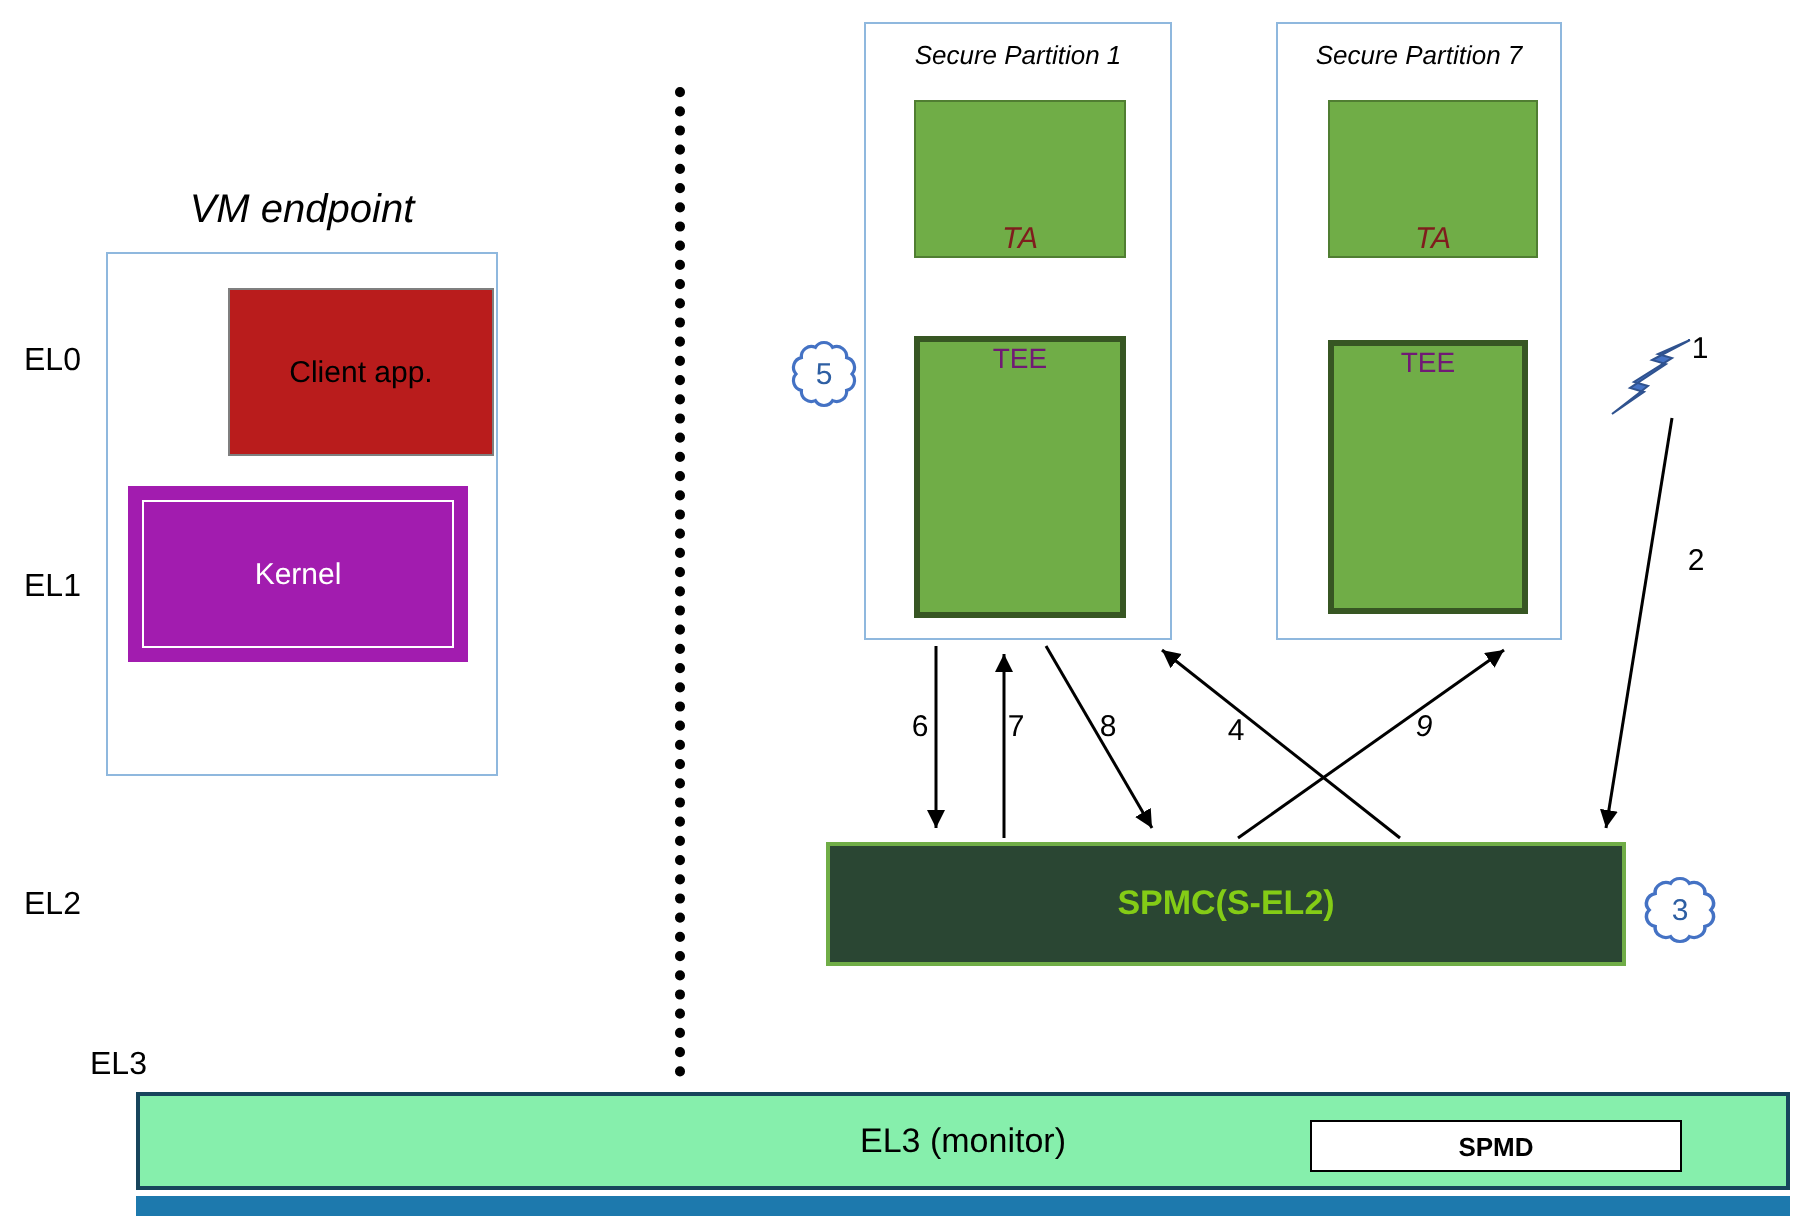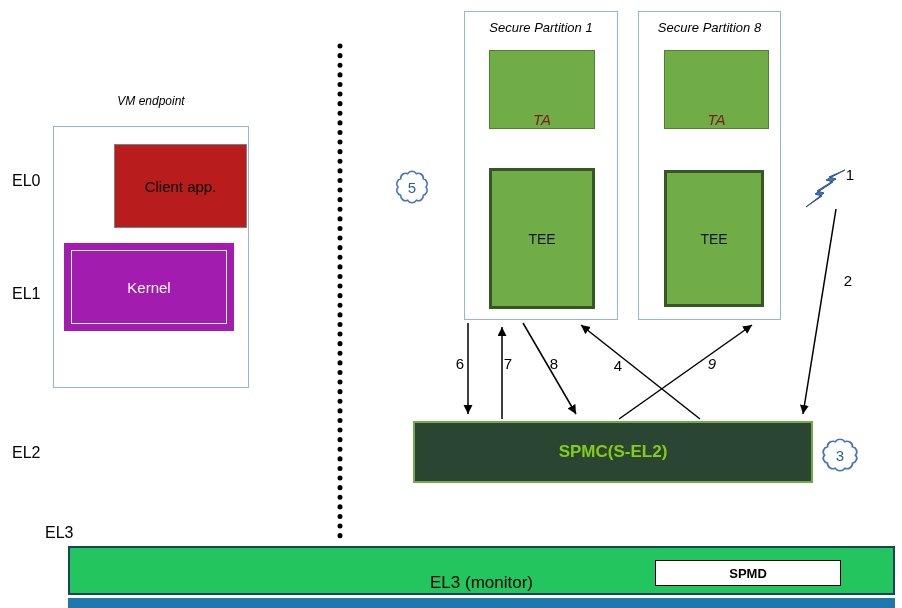--- a/index.html
+++ b/index.html
@@ -3,43 +3,43 @@
 <meta charset="utf-8">
 <style>
   html,body { margin:0; padding:0; background:#fff; }
   .canvas {
     position:relative; width:902px; height:608px; background:#ffffff;
     font-family:"Liberation Sans", sans-serif; overflow:hidden;
   }
   .canvas * { box-sizing:border-box; }
   .el-label { position:absolute; font-size:16px; color:#000; }
   .vm-title { position:absolute; left:53px; top:94px; width:196px; text-align:center;
-              font-style:italic; font-size:12px; color:#000; }
+              font-style:italic; font-size:20px; color:#000; }
   .vm-box { position:absolute; left:53px; top:126px; width:196px; height:262px;
             border:1px solid #8fb8de; background:#fff; }
   .client-box { position:absolute; left:66px; top:144px; width:133px; height:84px;
             background:#b91c1c; border:1px solid #7f7f7f; display:flex;
             align-items:center; justify-content:center; font-size:15px; color:#000;margin-left:48px; }
   .kernel-box { position:absolute; left:64px; top:243px; width:170px; height:88px;
             background:#a21caf; padding:7px; }
   .kernel-inner { width:100%; height:100%; border:1px solid #fff; display:flex;
             align-items:center; justify-content:center; color:#fff; font-size:15px; }
   .sp-box { position:absolute; top:11px; height:309px; border:1px solid #8fb8de; background:#fff; }
-  .sp1 { left:432px; width:154px;margin-left:32px; }
+  .sp1 { left:432px; width:154px; }
   .sp2 { left:638px; width:143px; }
   .sp-title { text-align:center; font-style:italic; font-size:13px; margin-top:8px; color:#000; }
   .ta-box { position:absolute; background:#70ad47; border:1px solid #507e32; display:flex;
             align-items:flex-end; justify-content:center; font-size:15px; color:#7f1d1d;font-style:italic; }
   .tee-box { position:absolute; background:#70ad47; border:3px solid #375623; display:flex;
-            align-items:center; justify-content:center; font-size:14px; color:#0f172a; }
+            align-items:flex-start; justify-content:center; font-size:14px; color:#701a75; }
   .spmc-bar { position:absolute; left:413px; top:421px; width:400px; height:62px;
             background:#2a4633; border:2px solid #70ad47; color:#84cc16; font-weight:bold;
             font-size:17px; display:flex; align-items:center; justify-content:center; }
   .el3-bar { position:absolute; left:68px; top:546px; width:827px; height:49px;
-            background:#22c55e; border:2px solid #17455c; display:flex; align-items:flex-end;
+            background:#86efac; border:2px solid #17455c; display:flex; align-items:center;
             justify-content:center; font-size:17px; color:#000; }
   .spmd-box { position:absolute; left:585px; top:12px; width:186px; height:26px;
             background:#fff; border:1px solid #000; display:flex; align-items:center;
             justify-content:center; font-weight:bold; font-size:13px; color:#000; }
   .bottom-strip { position:absolute; left:68px; top:598px; width:827px; height:10px;
             background:#1d79ad; }
   .num { position:absolute; font-size:15px; color:#000; width:16px; text-align:center; }
   .num-italic { font-style:italic; }
   .cloud-num { position:absolute; display:flex; align-items:center; justify-content:center;
             font-size:15px; color:#2e5fa3; }
@@ -70,21 +70,21 @@
     <div class="sp-title">Secure Partition 1</div>
     <div class="ta-box" style="left:24px; top:38px; width:106px; height:79px;">
       <span>TA</span>
     </div>
     <div class="tee-box" style="left:24px; top:156px; width:106px; height:141px;">
       <span>TEE</span>
     </div>
   </div>
 
   <div class="sp-box sp2">
-    <div class="sp-title">Secure Partition 8</div>
+    <div class="sp-title">Secure Partition 7</div>
     <div class="ta-box" style="left:25px; top:38px; width:105px; height:79px;">
       <span>TA</span>
     </div>
     <div class="tee-box" style="left:25px; top:158px; width:100px; height:137px;">
       <span>TEE</span>
     </div>
   </div>
 
   <div class="spmc-bar">
     <span>SPMC(S-EL2)</span>

